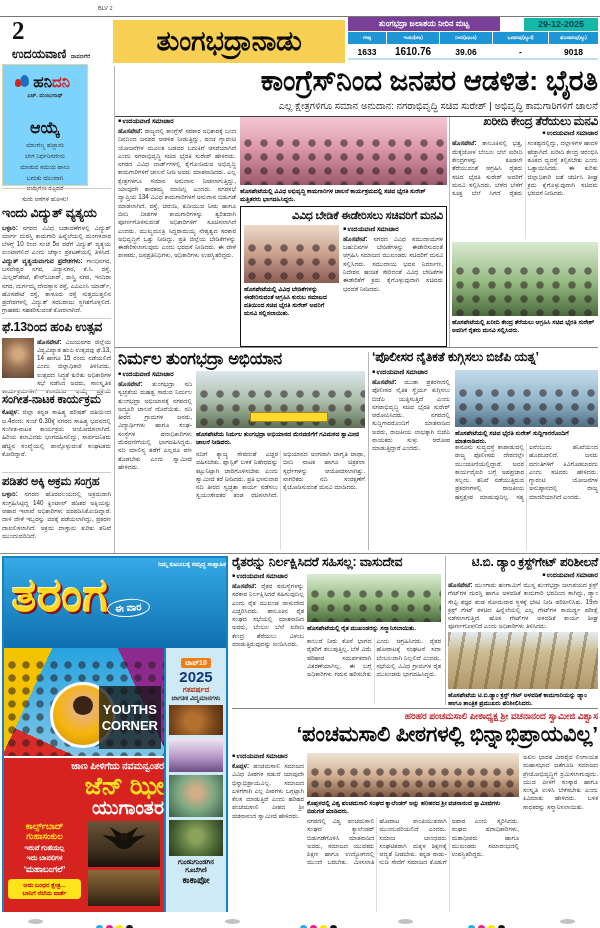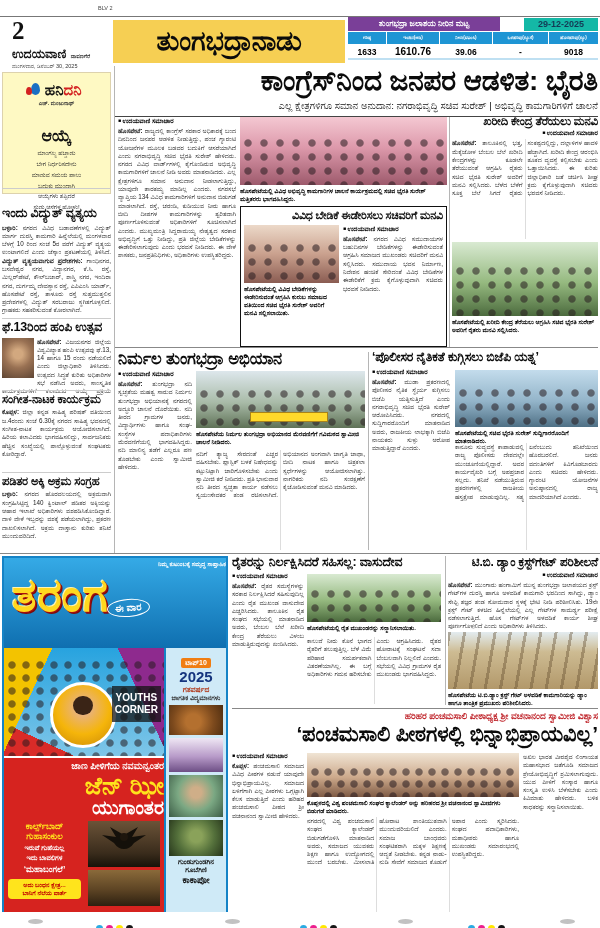--- a/index.html
+++ b/index.html
@@ -98,21 +98,21 @@
     </div>
   </div>
 
   <div class="abs" style="left:115px;top:66px;width:483px">
     <div class="hl center" style="font-size:28px">ಕಾಂಗ್ರೆಸ್‌ನಿಂದ ಜನಪರ ಆಡಳಿತ: ಭೈರತಿ</div>
     <div class="center" style="font-size:9.8px;font-weight:400;margin-top:4px;border-bottom:1px solid #444;padding-bottom:4px">ಎಲ್ಲ ಕ್ಷೇತ್ರಗಳಿಗೂ ಸಮಾನ ಅನುದಾನ: ನಗರಾಭಿವೃದ್ಧಿ ಸಚಿವ ಸುರೇಶ್ | ಅಭಿವೃದ್ಧಿ ಕಾಮಗಾರಿಗಳಿಗೆ ಚಾಲನೆ</div>
   </div>
 
   <div class="vr" style="left:114px;top:66px;height:487px"></div>
 
-  <div class="abs" style="left:2px;top:72px;width:109px;height:122px;background:#fef9c3;border:1px solid #ddd2ad;text-align:center;padding-top:8px">
+  <div class="abs" style="left:2px;top:64px;width:86px;height:122px;background:#7dd3fc;border:1px solid #ddd2ad;text-align:center;padding-top:8px">
     <div>
       <span class="drop"></span>
       <span style="font-size:15px;font-weight:700">ಹನಿ</span><span style="font-size:15px;font-weight:700;color:#d42121">ದನಿ</span>
     </div>
     <div style="font-size:5.5px;font-weight:700;color:#333;margin-top:1px">ಎಚ್. ಮಂಜುನಾಥ್</div>
     <div style="font-size:16px;font-weight:700;margin-top:20px">ಆಯ್ಕೆ</div>
     <div style="font-size:6.2px;line-height:1.75;color:#2a2a2a;margin-top:3px">
       <div>ಮಾಂಗಲ್ಯ ಹಚ್ಚಾಡು</div>
       <div>ಬೇಗ ನಿರ್ಧರಿಸದೇನು</div>
       <div>ಮಾಡುವ ಸಮಯ ಪಾಲು</div>
@@ -300,21 +300,21 @@
         <span class="brand3d" style="font-size:46px">ತರಂಗ</span>
         <span class="oval" style="font-size:10px;margin-left:-6px">ಈ ವಾರ</span>
       </div>
     </div>
     <div style="display:flex;height:264px">
 
       <div style="flex:0 0 160px;position:relative">
         <div class="collage" style="height:108px">
           <span class="pp" style="top:10%;background-size:14px 13px"></span>
           <span class="selfie" style="left:46px;top:34px;width:66px;height:66px"></span>
-          <span class="abs" style="right:3px;top:38px;background:rgba(20,20,20,.75);color:#fff;font-weight:700;font-size:10px;padding:6px 3px;line-height:1.2;text-align:center">
+          <span class="abs" style="right:3px;top:38px;background:rgba(20,20,20,.75);color:#fff;font-weight:700;font-size:13px;padding:16px 3px;line-height:1.2;text-align:center">
             <span>YOUTHS</span><br>
             <span>CORNER</span>
           </span>
         </div>
         <div class="redzone center" style="height:16px;line-height:16px;color:#fff;font-weight:700;font-size:9.5px;border-top:2px solid #fff">ಜಾಣ ಪೀಳಿಗೆಯ ನವಮನ್ವಂತರ</div>
         <div class="redzone" style="height:140px;padding-top:2px">
           <div class="center" style="font-size:24px;font-weight:700;color:#ffe41c;line-height:1">ಜೆನ್ ಝೀ</div>
           <div class="center" style="font-size:19px;font-weight:700;color:#fff;line-height:1.05">ಯುಗಾಂತರ</div>
           <div style="display:flex;gap:7px;padding:3px 4px 0 4px">
             <div style="flex:1;text-align:center">

